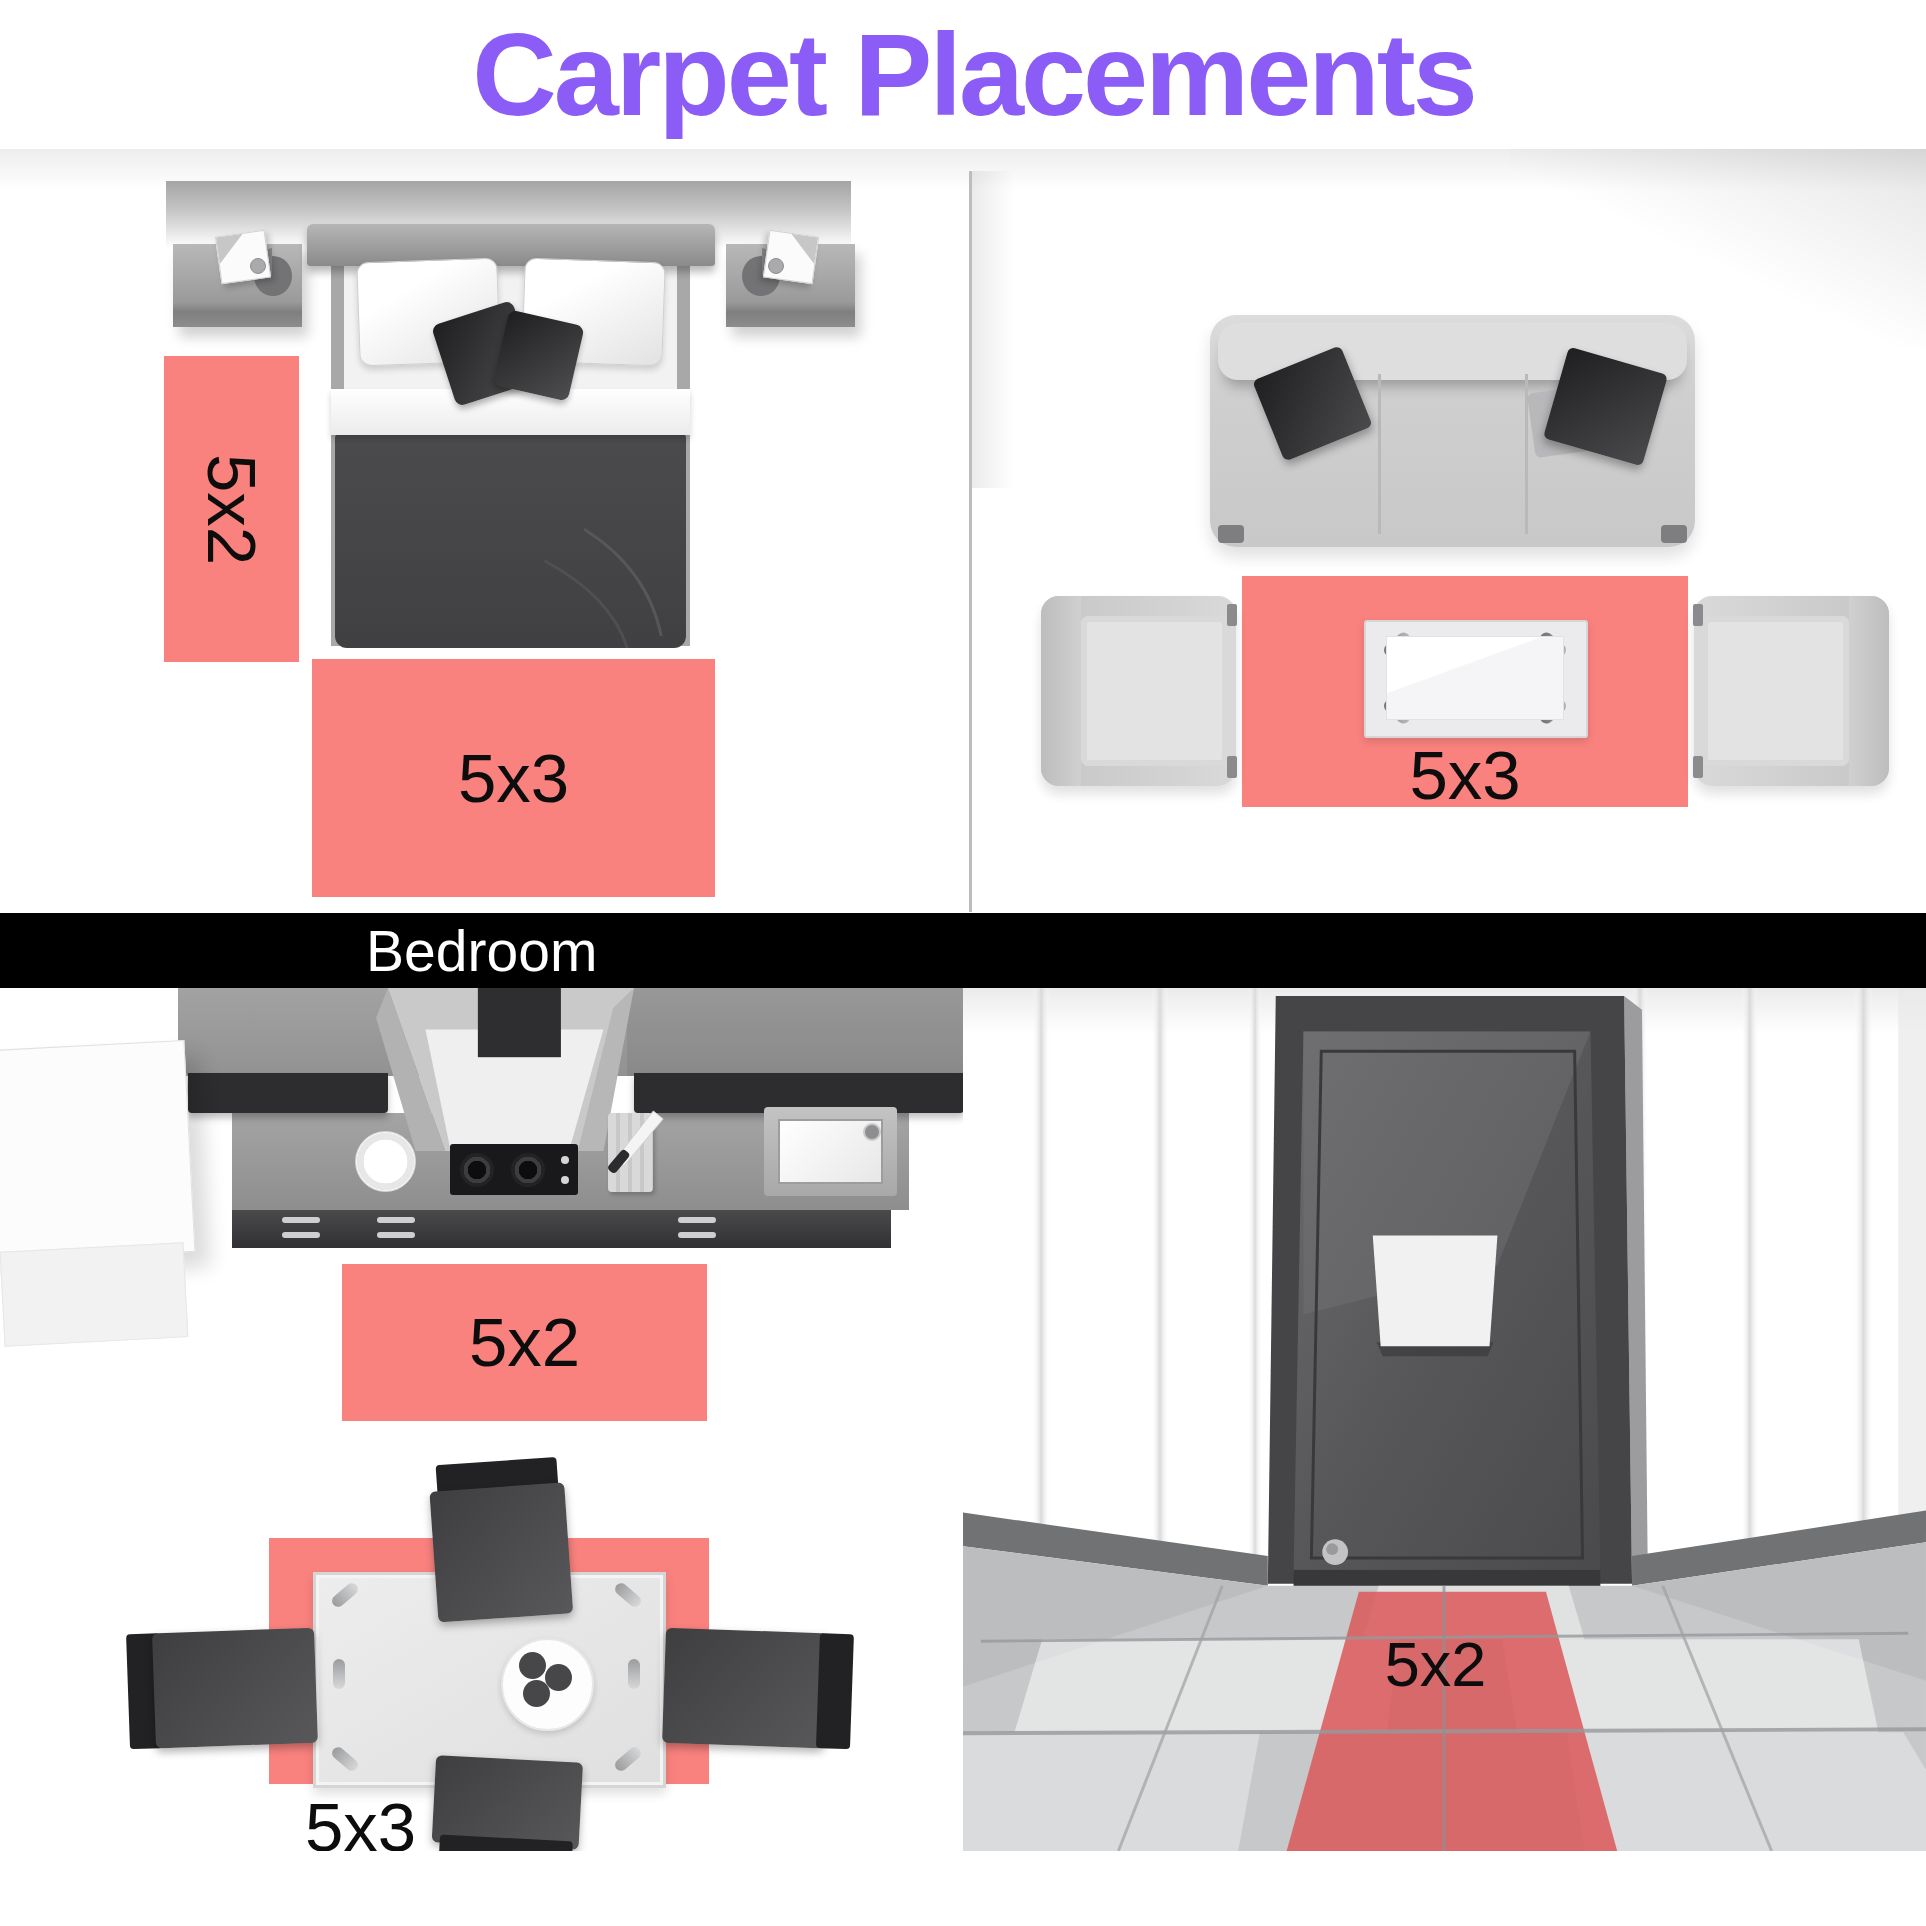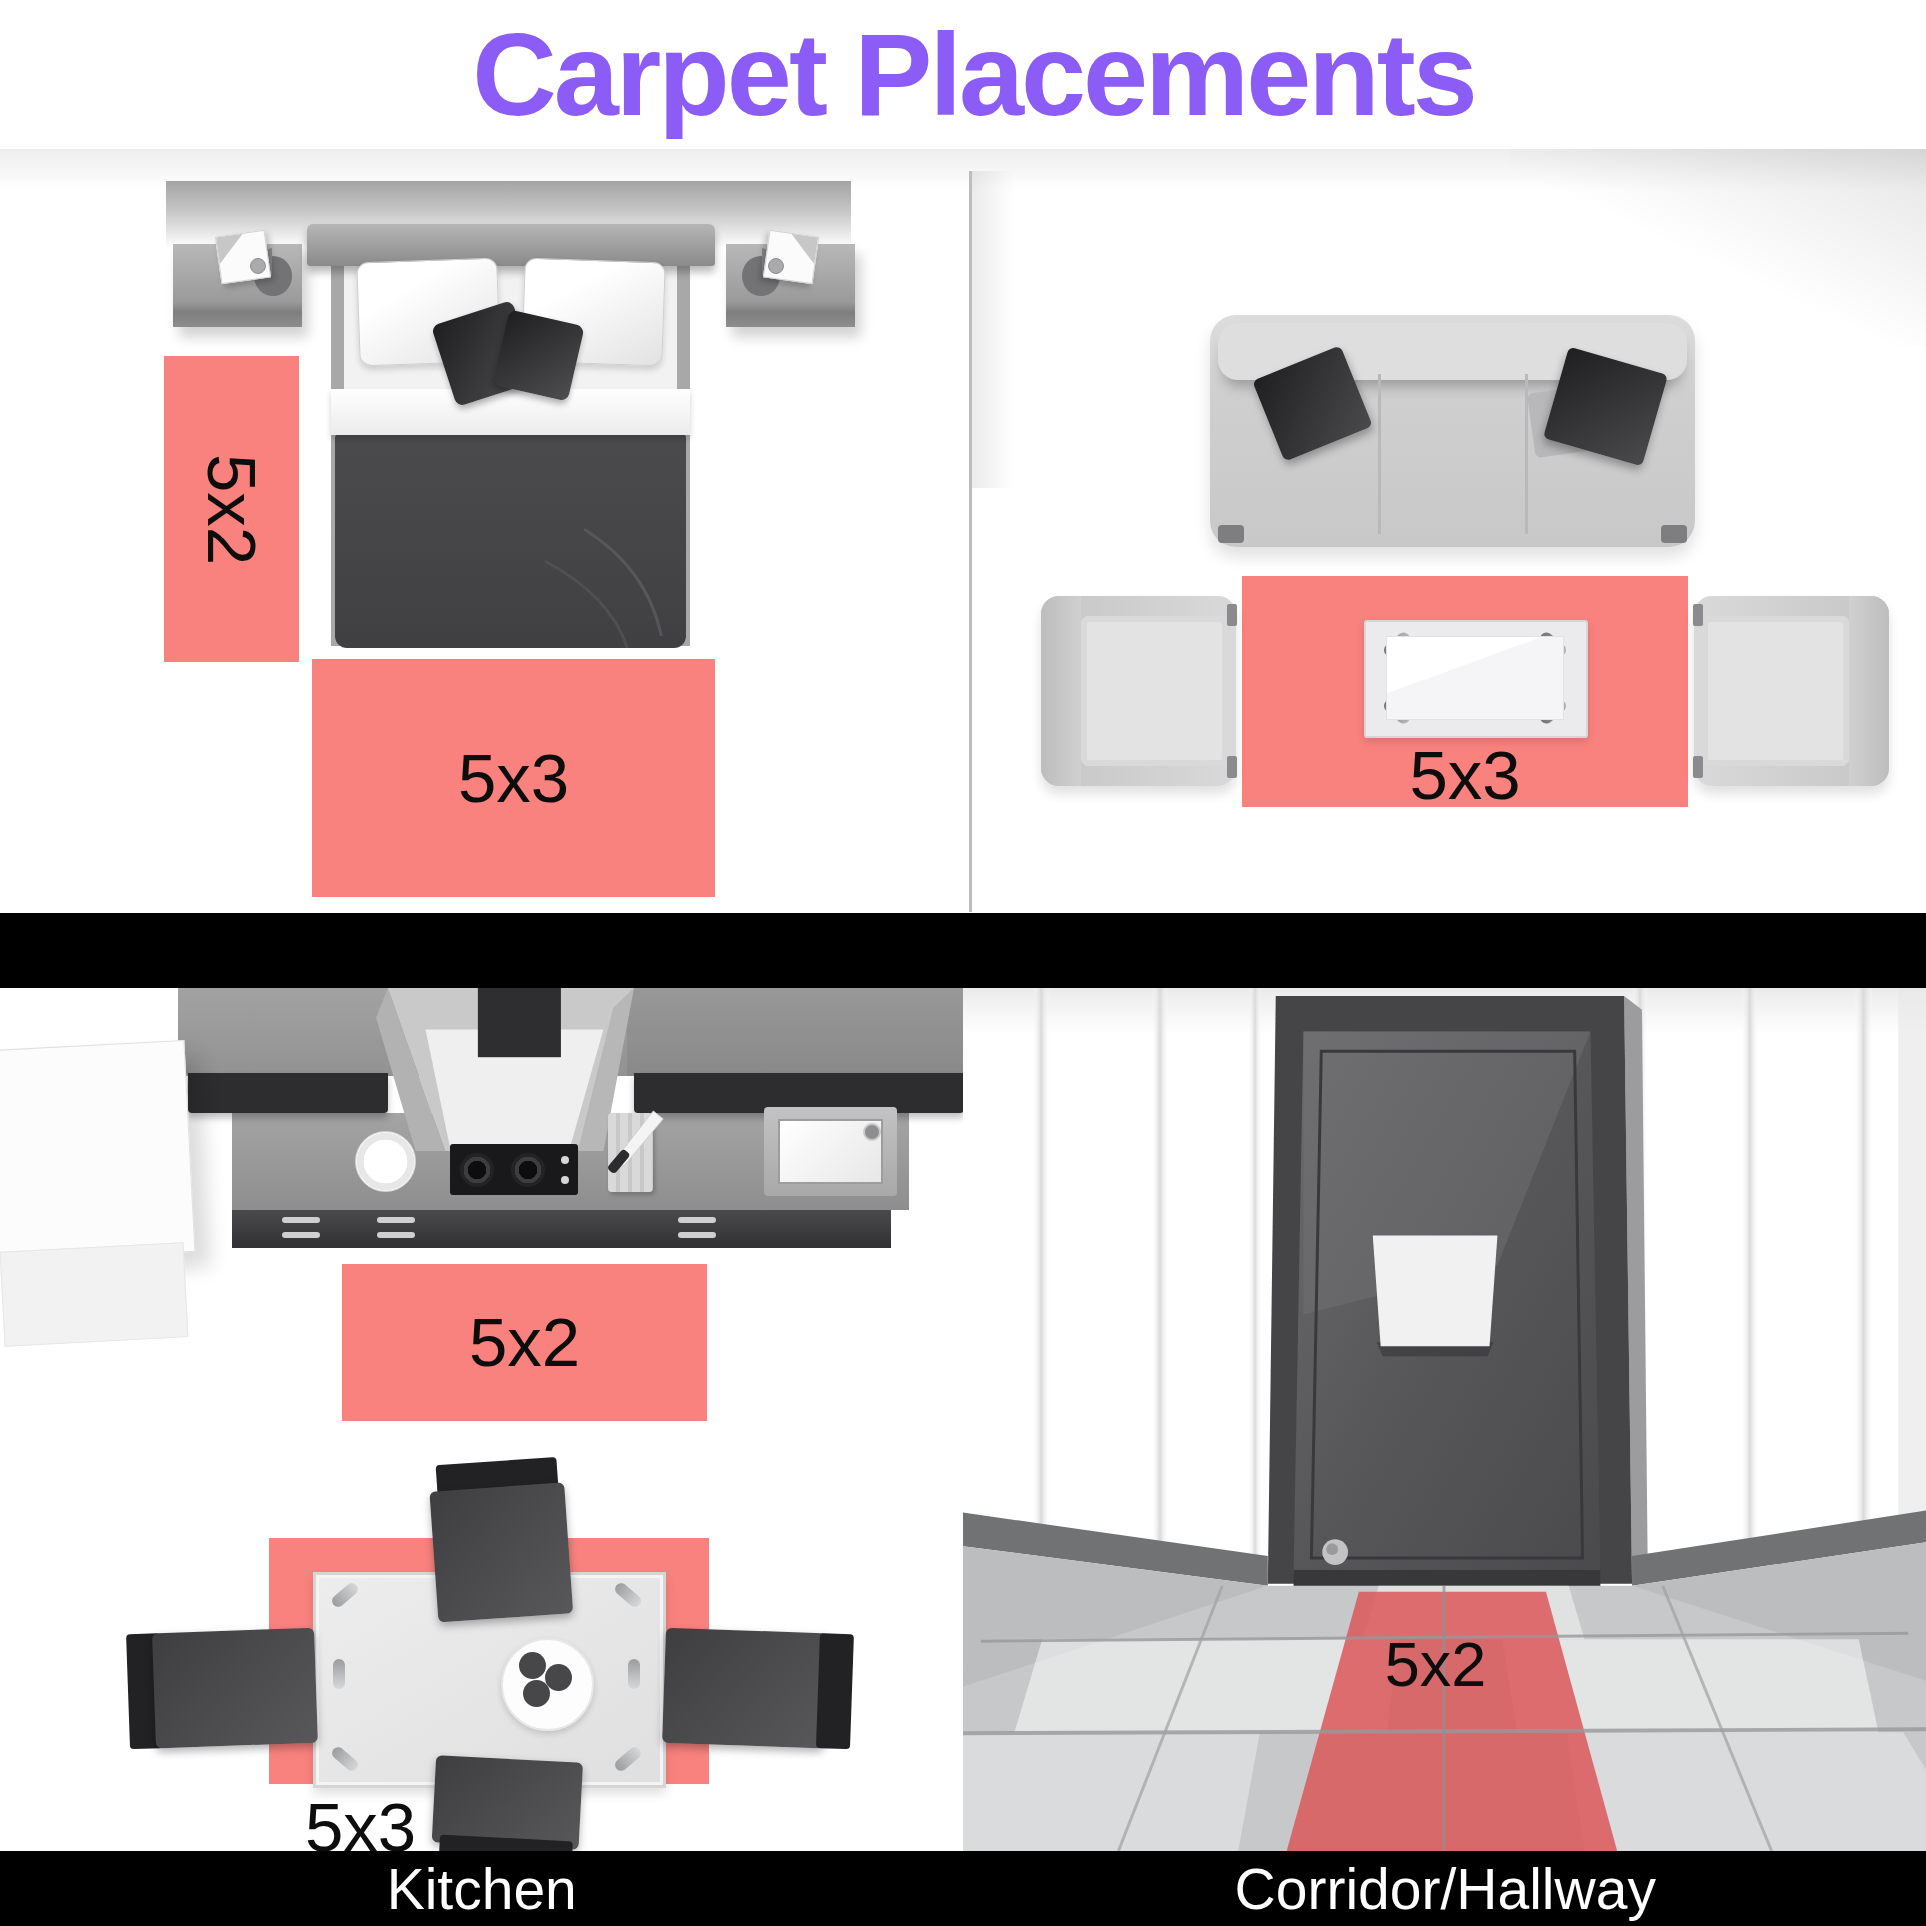--- a/index.html
+++ b/index.html
@@ -210,20 +210,21 @@
     </div>
     <div class="abs armchair flip" style="left:731px;">
       <div class="abs back"></div>
       <div class="abs seat"></div>
       <div class="abs nub" style="top:8px;"></div>
       <div class="abs nub" style="top:160px;"></div>
     </div>
   </div>
 
   <div id="bar-top" class="abs bar">
+    <div class="bar-cell">Bedroom</div>
   </div>
 
   <div id="q-kitchen" class="abs quad">
     <div class="abs upper-cabs"></div>
     <div class="abs upper-cabs-dark"></div>
     <div class="abs counter"></div>
     <div class="abs cab-strip" style="left:188px;width:200px;"></div>
     <div class="abs cab-strip" style="left:634px;width:330px;"></div>
     <div class="abs fridge"></div>
     <div class="abs fridge-low"></div>
@@ -358,19 +359,15 @@
 
       <line x1="18" y1="660" x2="955" y2="652" stroke="#97999b" stroke-width="3" opacity="0.8"></line>
       <line x1="0" y1="753" x2="973" y2="749" stroke="#97999b" stroke-width="4" opacity="0.8"></line>
       <line x1="486" y1="604" x2="486" y2="872" stroke="#8f9193" stroke-width="3" opacity="0.7"></line>
       <line x1="262" y1="604" x2="157" y2="872" stroke="#9fa1a3" stroke-width="3" opacity="0.7"></line>
       <line x1="707" y1="604" x2="817" y2="872" stroke="#9fa1a3" stroke-width="3" opacity="0.7"></line>
     </svg>
     <div class="abs floating-label" id="corridor-label">5x2</div>
   </div>
 
-  <div id="bar-bottom" class="abs bar">
-    <div class="bar-cell">Kitchen</div>
-    <div class="bar-cell">Corridor/Hallway</div>
-  </div>
 
 </div>
 
 
 </body></html>

